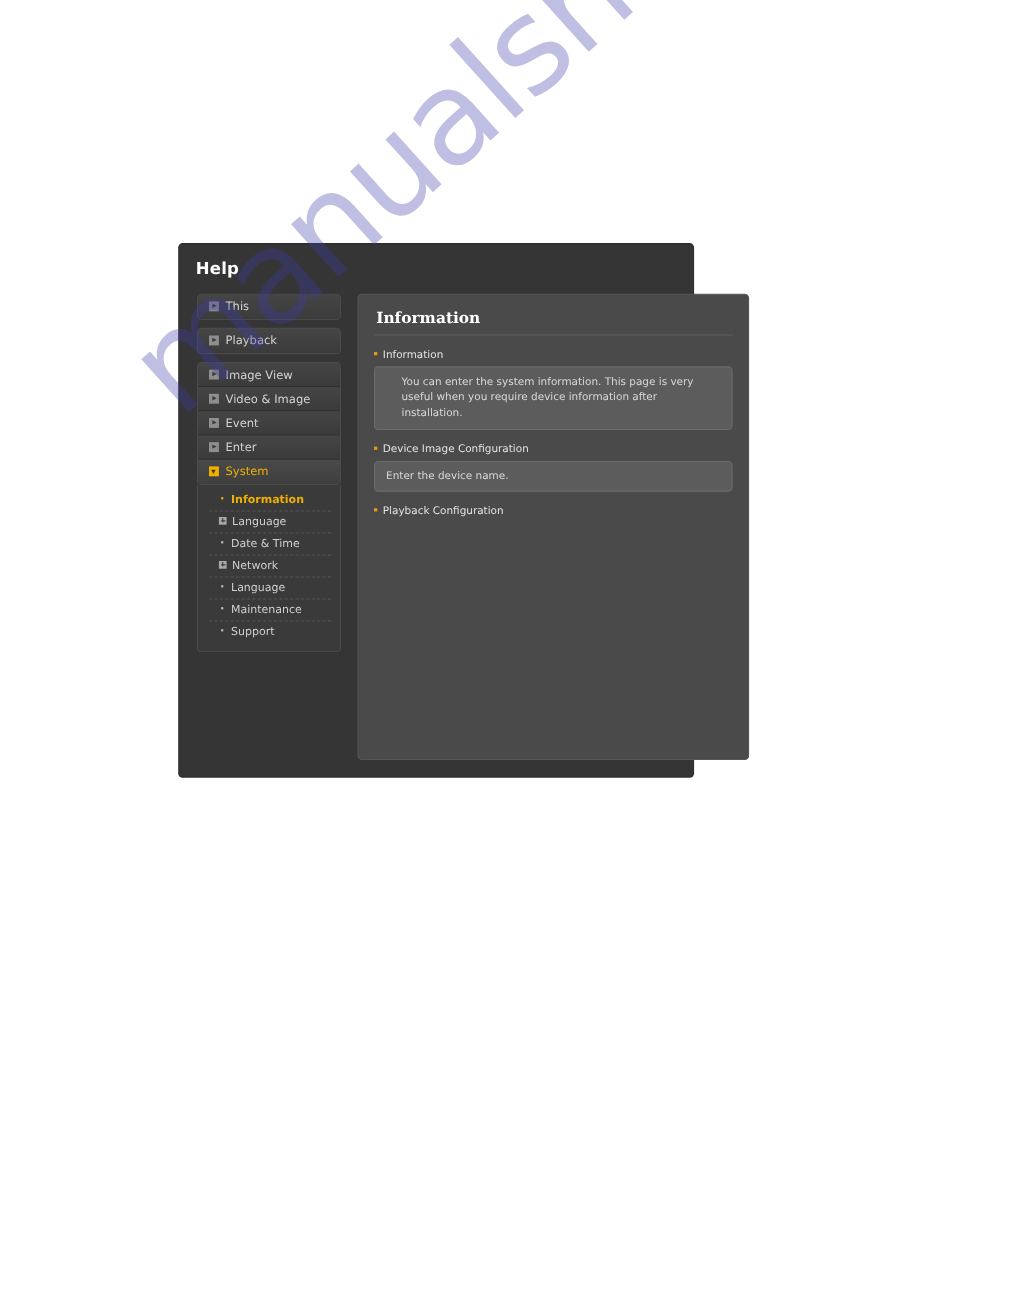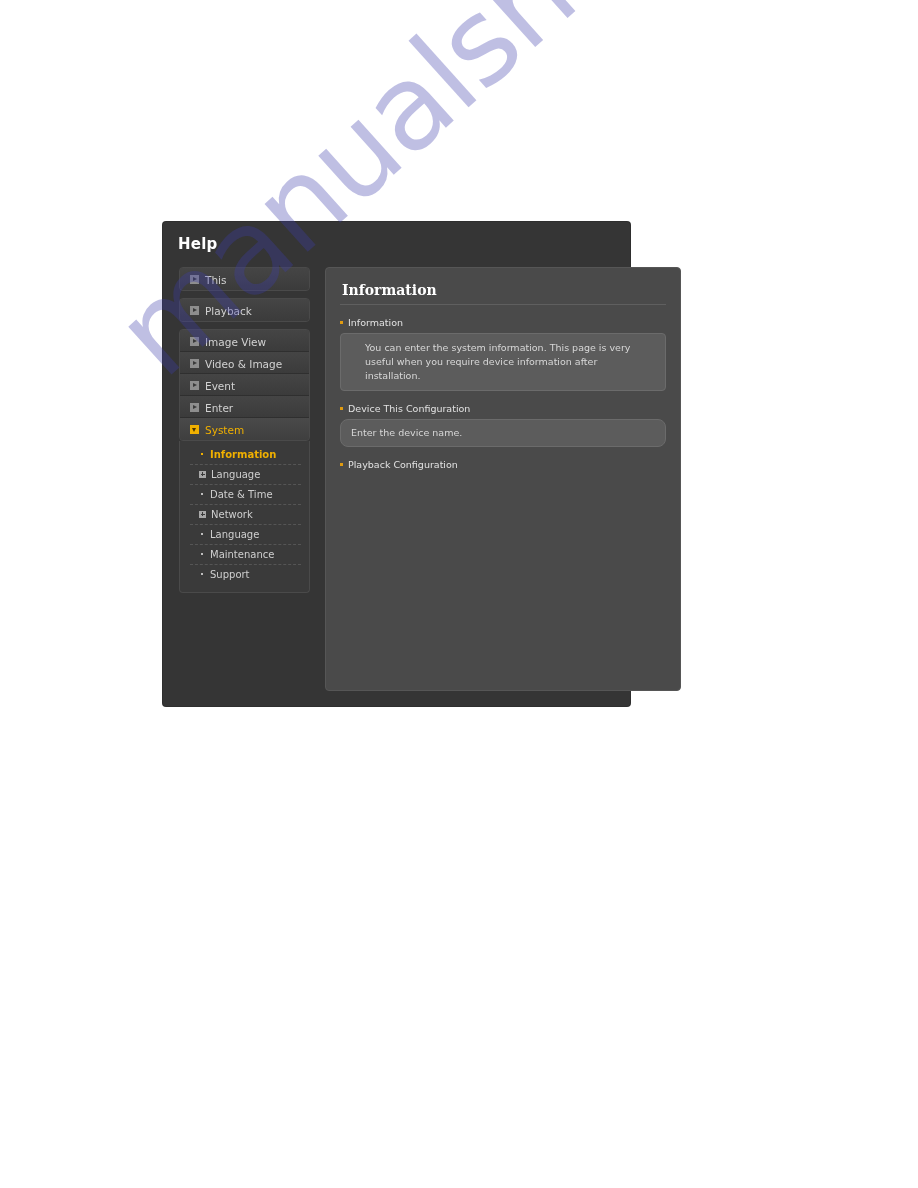--- a/index.html
+++ b/index.html
@@ -237,21 +237,21 @@
     background: #5c5c5c;
     border: 1px solid #6b6b6b;
     border-radius: 4px;
     color: #d8d8d8;
     font-size: 9.5px;
     line-height: 14px;
     padding: 7px 10px;
     box-sizing: border-box;
   }
   .info-box.tall { min-height: 37px; padding-left: 24px; }
-  .info-box.single { padding: 6px 10px; border-radius: 8px; }
+  .info-box.single { padding: 6px 10px; }
 </style>
 </head>
 <body>
 
 <div class="app-window">
 
   <div class="page-title">Help</div>
 
   <div class="sidebar">
 
@@ -318,21 +318,21 @@
 
     <div class="field-group">
       <div class="field-label">
         <span class="bullet"></span><span>Information</span>
       </div>
       <div class="info-box tall">You can enter the system information. This page is very useful when you require device information after installation.</div>
     </div>
 
     <div class="field-group">
       <div class="field-label">
-        <span class="bullet"></span><span>Device This Configuration</span>
+        <span class="bullet"></span><span>Device Image Configuration</span>
       </div>
       <div class="info-box single">Enter the device name.</div>
     </div>
 
     <div class="field-group">
       <div class="field-label">
         <span class="bullet"></span><span>Playback Configuration</span>
       </div>
     </div>
 

